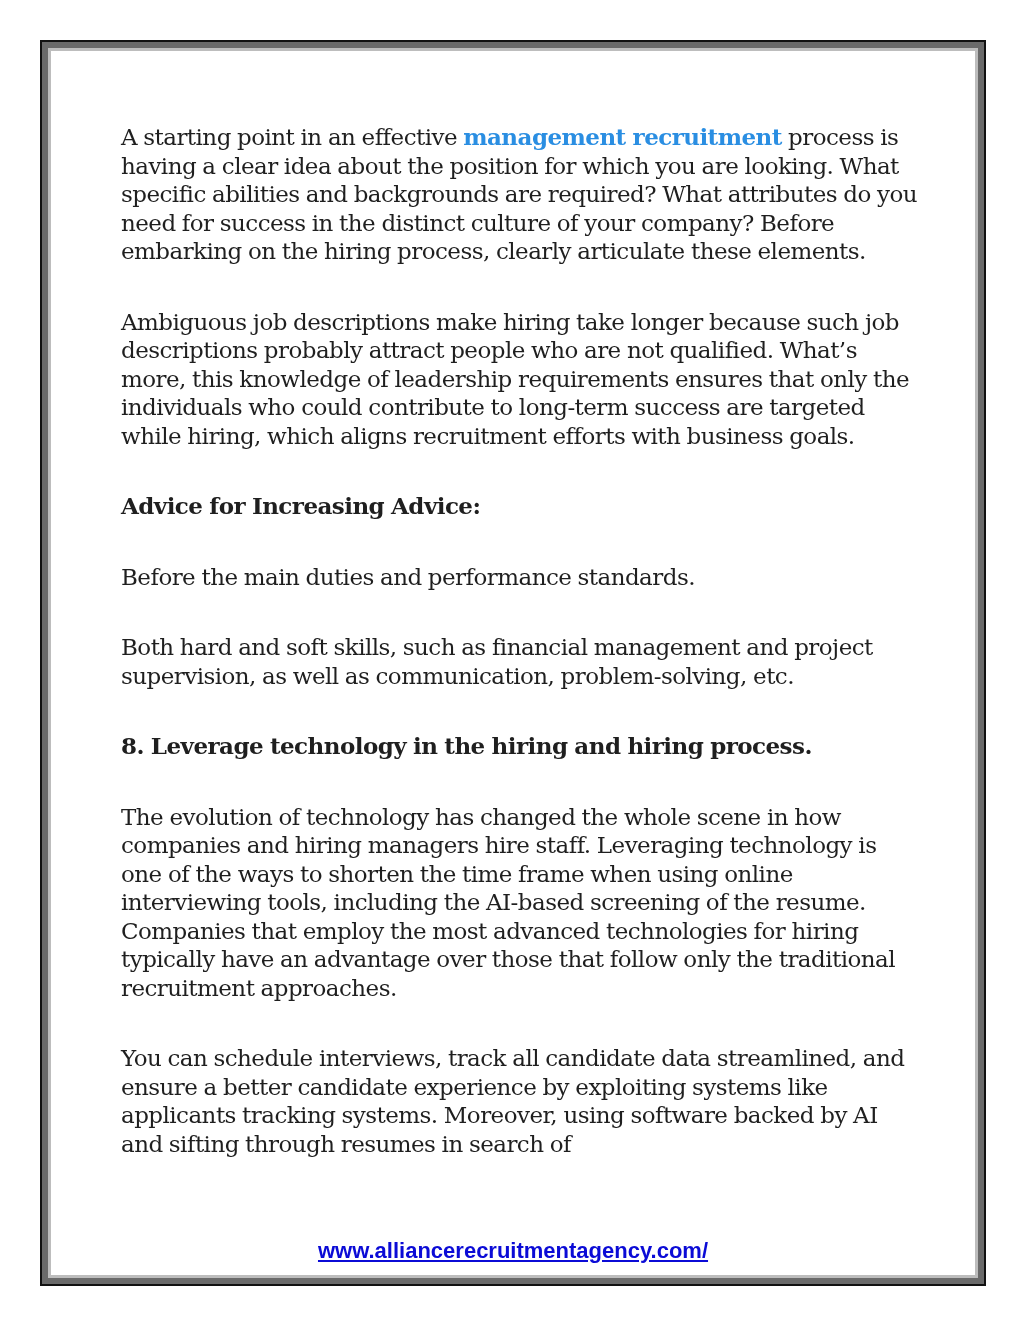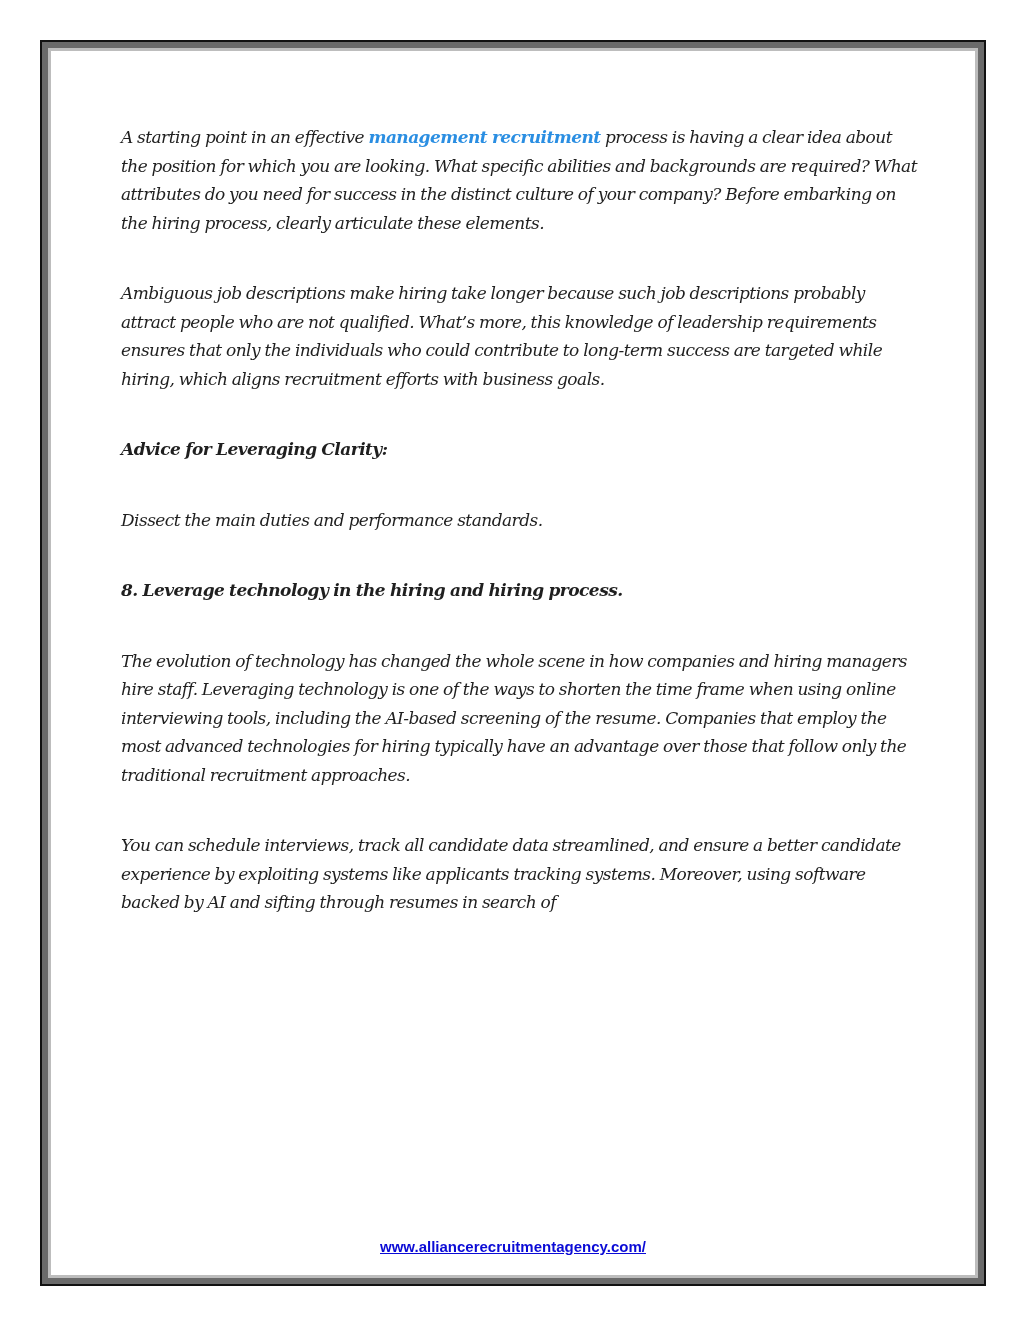--- a/index.html
+++ b/index.html
@@ -31,47 +31,46 @@
       border: 3px solid #bdbdbd;
       background: #ffffff;
       position: relative;
     }
     .content {
       position: absolute;
       left: 70px;
       top: 72px;
       width: 800px;
       font-family: "DejaVu Serif", "Liberation Serif", serif;
-      font-size: 17px;
+      font-size: 23px;
       line-height: 28.5px;
       color: #1f1f1f;
       letter-spacing: -0.55px;
       word-spacing: -0.5px;
-      font-style: italic;
     }
     .content p {
       margin: 0;
     }
     .para { margin-bottom: 42px !important; }
     .heading {
       font-weight: bold;
       margin-bottom: 42px !important;
     }
     .highlight {
       color: #2a8ee2;
       font-weight: bold;
     }
     .footer-link {
       position: absolute;
       left: 0;
       right: 0;
       top: 1187px;
       text-align: center;
       font-family: "Liberation Sans", "DejaVu Sans", sans-serif;
-      font-size: 15px;
+      font-size: 22px;
       font-weight: bold;
       color: #0b0bd6;
       text-decoration: underline;
     }
     .footer-link a {
       color: #0b0bd6;
       text-decoration: underline;
     }
   </style>
 </head>
@@ -79,24 +78,25 @@
 
 <div class="page-frame">
   <div class="page-inner-border">
 
     <div class="content">
 
       <p class="para"><span>A starting point in an effective </span><span class="highlight">management recruitment</span><span> process is having a clear idea about the position for which you are looking. What specific abilities and backgrounds are required? What attributes do you need for success in the distinct culture of your company? Before embarking on the hiring process, clearly articulate these elements.</span></p>
 
       <p class="para">Ambiguous job descriptions make hiring take longer because such job descriptions probably attract people who are not qualified. What’s more, this knowledge of leadership requirements ensures that only the individuals who could contribute to long-term success are targeted while hiring, which aligns recruitment efforts with business goals.</p>
 
-      <p class="heading">Advice for Leveraging Clarity:</p>
+      <p class="heading">Advice for Increasing Advice:</p>
 
-      <p class="para">Dissect the main duties and performance standards.</p>
+      <p class="para">Before the main duties and performance standards.</p>
 
+      <p class="para">Both hard and soft skills, such as financial management and project supervision, as well as communication, problem-solving, etc.</p>
 
 
       <p class="heading">8. Leverage technology in the hiring and hiring process.</p>
 
       <p class="para">The evolution of technology has changed the whole scene in how companies and hiring managers hire staff. Leveraging technology is one of the ways to shorten the time frame when using online interviewing tools, including the AI-based screening of the resume. Companies that employ the most advanced technologies for hiring typically have an advantage over those that follow only the traditional recruitment approaches.</p>
 
       <p>You can schedule interviews, track all candidate data streamlined, and ensure a better candidate experience by exploiting systems like applicants tracking systems. Moreover, using software backed by AI and sifting through resumes in search of</p>
 
     </div>
 

